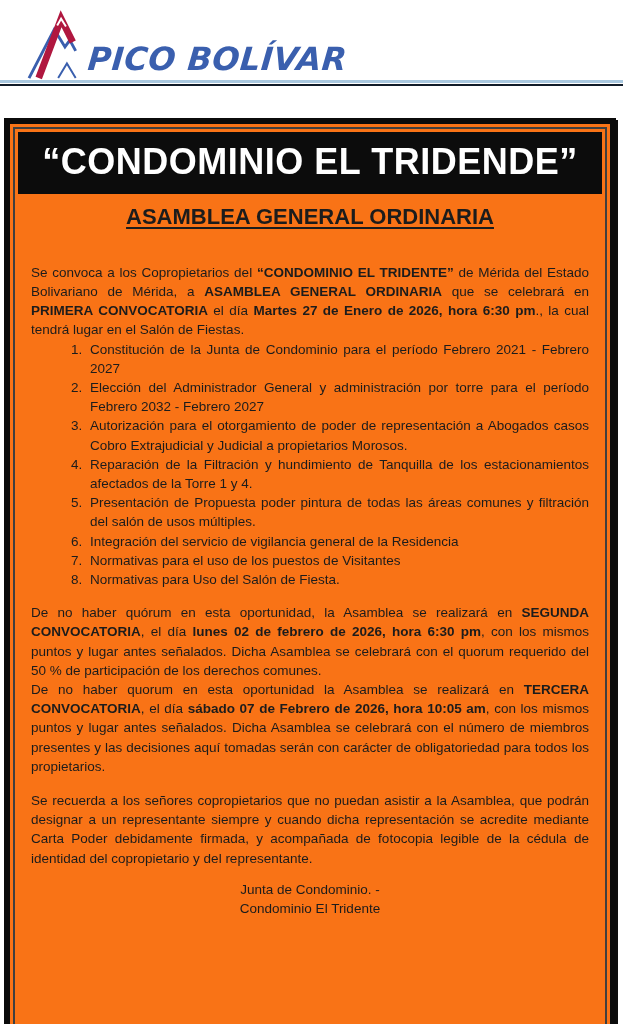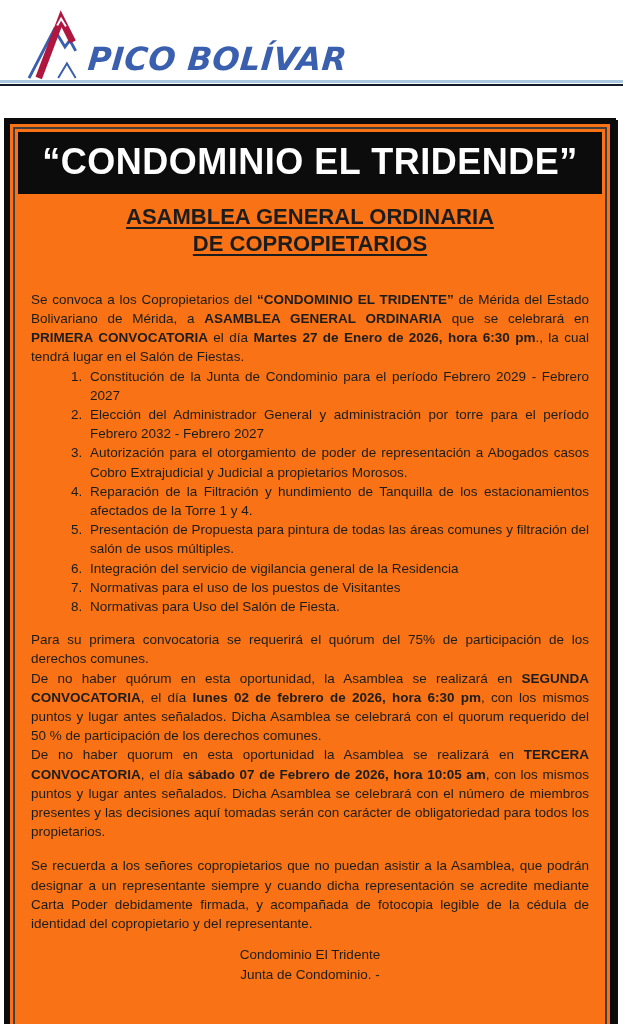--- a/index.html
+++ b/index.html
@@ -138,48 +138,46 @@
 
   <div class="box">
     <div class="inner">
 
       <div class="banner">
         <div class="banner-title">“CONDOMINIO EL TRIDENDE”</div>
       </div>
 
       <div class="heading">
         <div class="heading-line">ASAMBLEA GENERAL ORDINARIA</div>
-        <div class="heading-line">DE COPROPIETARIOS</div>
       </div>
 
       <div class="content">
 
         <p class="intro">Se convoca a los Copropietarios del <b>“CONDOMINIO EL TRIDENTE”</b> de Mérida del Estado Bolivariano de Mérida, a <b>ASAMBLEA GENERAL ORDINARIA</b> que se celebrará en <b>PRIMERA CONVOCATORIA</b> el día <b>Martes 27 de Enero de 2026, hora 6:30 pm</b>., la cual tendrá lugar en el Salón de Fiestas.</p>
 
         <ol class="agenda">
-            <li>Constitución de la Junta de Condominio para el período Febrero 2029 - Febrero 2027</li>
+            <li>Constitución de la Junta de Condominio para el período Febrero 2021 - Febrero 2027</li>
             <li>Elección del Administrador General y administración por torre para el período Febrero 2032 - Febrero 2027</li>
             <li>Autorización para el otorgamiento de poder de representación a Abogados casos Cobro Extrajudicial y Judicial a propietarios Morosos.</li>
             <li>Reparación de la Filtración y hundimiento de Tanquilla de los estacionamientos afectados de la Torre 1 y 4.</li>
-            <li>Presentación de Propuesta para pintura de todas las áreas comunes y filtración del salón de usos múltiples.</li>
+            <li>Presentación de Propuesta poder pintura de todas las áreas comunes y filtración del salón de usos múltiples.</li>
             <li>Integración del servicio de vigilancia general de la Residencia</li>
             <li>Normativas para el uso de los puestos de Visitantes</li>
             <li>Normativas para Uso del Salón de Fiesta.</li>
           </ol>
 
         <div class="quorum">
-          <p>Para su primera convocatoria se requerirá el quórum del 75% de participación de los derechos comunes.</p>
           <p>De no haber quórum en esta oportunidad, la Asamblea se realizará en <b>SEGUNDA CONVOCATORIA</b>, el día <b>lunes 02 de febrero de 2026, hora 6:30 pm</b>, con los mismos puntos y lugar antes señalados. Dicha Asamblea se celebrará con el quorum requerido del 50 % de participación de los derechos comunes.</p>
           <p>De no haber quorum en esta oportunidad la Asamblea se realizará en <b>TERCERA CONVOCATORIA</b>, el día <b>sábado 07 de Febrero de 2026, hora 10:05 am</b>, con los mismos puntos y lugar antes señalados. Dicha Asamblea se celebrará con el número de miembros presentes y las decisiones aquí tomadas serán con carácter de obligatoriedad para todos los propietarios.</p>
         </div>
 
         <p class="reminder">Se recuerda a los señores copropietarios que no puedan asistir a la Asamblea, que podrán designar a un representante siempre y cuando dicha representación se acredite mediante Carta Poder debidamente firmada, y acompañada de fotocopia legible de la cédula de identidad del copropietario y del representante.</p>
 
         <div class="signature">
+          <div>Junta de Condominio. -</div>
           <div>Condominio El Tridente</div>
-          <div>Junta de Condominio. -</div>
         </div>
 
       </div>
     </div>
   </div>
 
 </div>
 
 </body></html>

